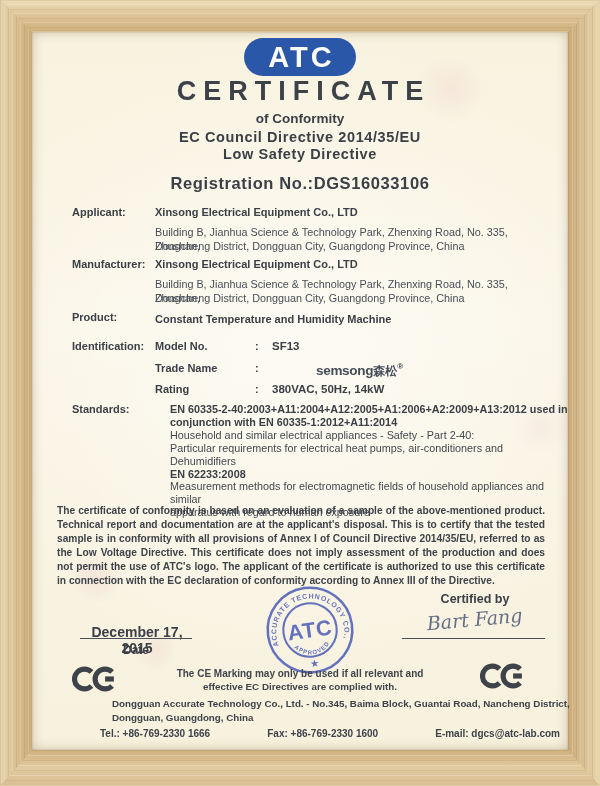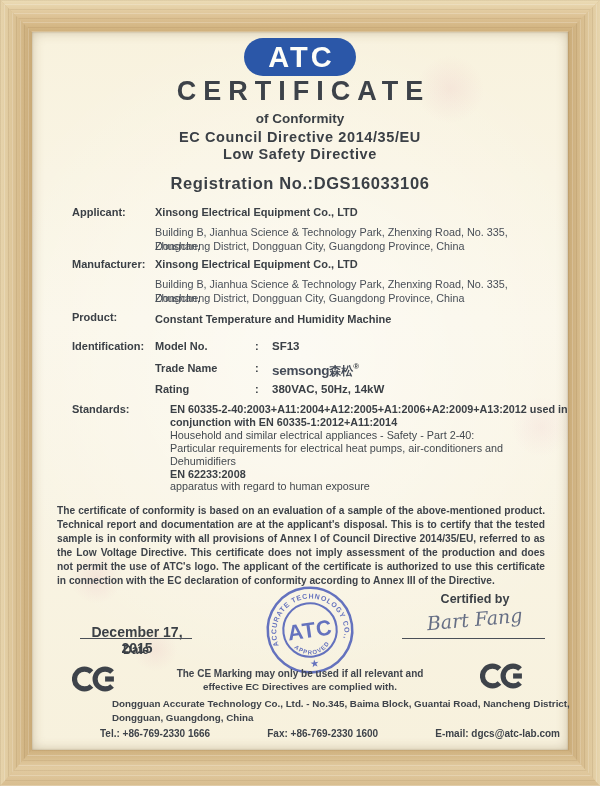--- a/index.html
+++ b/index.html
@@ -71,21 +71,21 @@
   .dir2{top:114px;font-size:14.5px;letter-spacing:.6px;}
   .reg{top:142px;font-size:16.5px;letter-spacing:.6px;}
   
   .field-label{left:40px;width:84px;font-size:11px;font-weight:bold;}
   .field-val{left:123px;width:400px;}
   .company{font-size:11px;font-weight:bold;}
   .addr{font-size:10.8px;line-height:14px;color:#484e57;}
   .id-key{left:123px;width:100px;font-size:11px;font-weight:bold;}
   .id-colon{left:223px;font-size:11px;font-weight:bold;}
   .id-val{left:240px;font-size:11.5px;font-weight:bold;}
-  .brand{font-size:13.5px;font-weight:bold;letter-spacing:-.3px;color:#454c58;}
+  .brand{font-size:13.5px;font-weight:bold;letter-spacing:-.3px;color:#454c58;margin-left:44px;}
   .brand-cjk{font-size:12px;font-weight:bold;color:#454c58;}
   .brand-reg{font-size:8px;vertical-align:super;font-weight:bold;}
   .std-text{left:138px;width:402px;font-size:10.8px;line-height:12.9px;color:#43494f;}
   .std-text .b{color:#3b4046;}
   .declaration{
     left:25px;top:472px;width:488px;font-size:10.2px;font-weight:bold;
     line-height:14px;text-align:justify;color:#3e434a;
   }
   
   .certified-by{left:368px;top:560px;width:150px;text-align:center;font-size:12.5px;font-weight:bold;}
@@ -152,20 +152,21 @@
   <div class="abs id-colon" style="top:351px">:</div>
   <div class="abs id-val" style="top:351px">380VAC, 50Hz, 14kW</div>
 
   <div class="abs field-label" style="top:371px">Standards:</div>
   <div class="abs std-text" style="top:371px">
     <div class="b">EN 60335-2-40:2003+A11:2004+A12:2005+A1:2006+A2:2009+A13:2012 used in</div>
     <div class="b">conjunction with EN 60335-1:2012+A11:2014</div>
     <div>Household and similar electrical appliances - Safety - Part 2-40:</div>
     <div>Particular requirements for electrical heat pumps, air-conditioners and Dehumidifiers</div>
     <div class="b">EN 62233:2008</div>
+    <div>Measurement methods for electromagnetic fields of household appliances and similar</div>
     <div>apparatus with regard to human exposure</div>
   </div>
 
   <div class="abs declaration">The certificate of conformity is based on an evaluation of a sample of the above-mentioned product. Technical report and documentation are at the applicant's disposal. This is to certify that the tested sample is in conformity with all provisions of Annex I of Council Directive 2014/35/EU, referred to as the Low Voltage Directive. This certificate does not imply assessment of the production and does not permit the use of ATC's logo. The applicant of the certificate is authorized to use this certificate in connection with the EC declaration of conformity according to Annex III of the Directive.</div>
 
   <div class="abs certified-by">Certified by</div>
   <div class="abs signature">Bart Fang</div>
   <div class="abs sig-line"></div>
 
   <div class="abs date-val">December 17, 2015</div>

